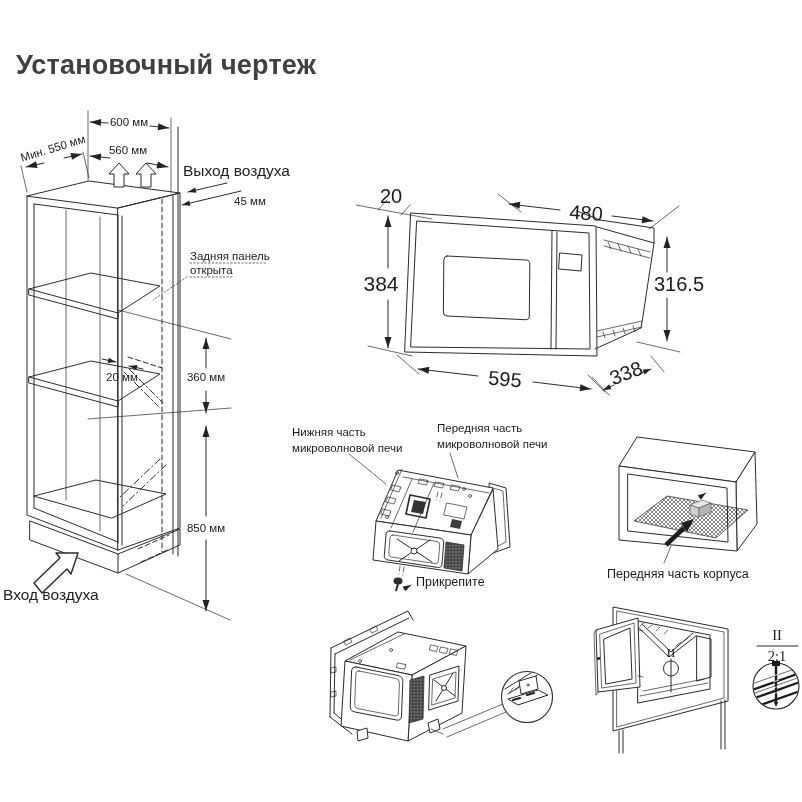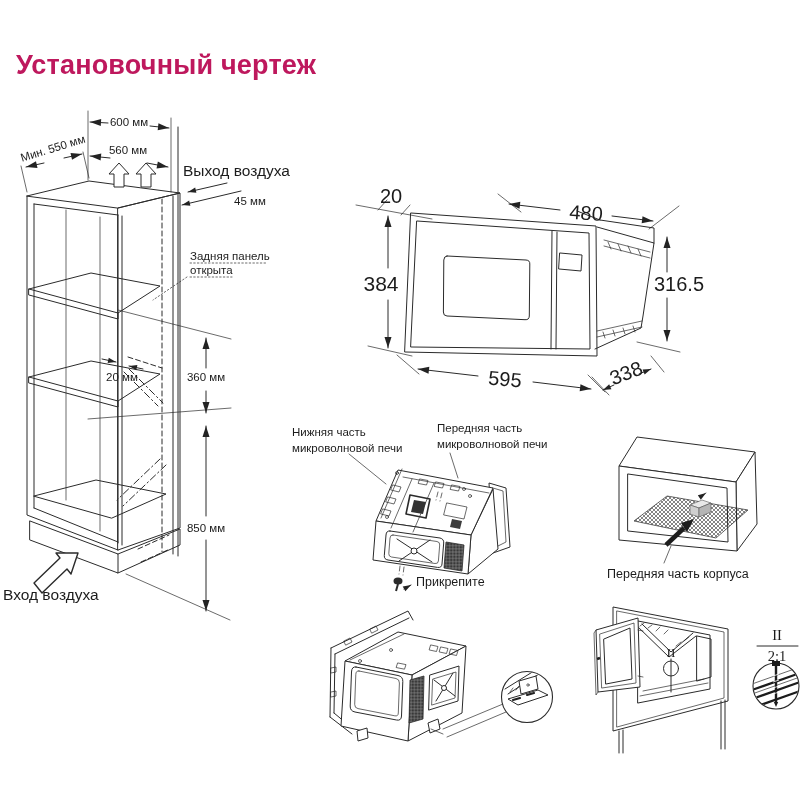--- a/index.html
+++ b/index.html
@@ -1,18 +1,18 @@
 <!DOCTYPE html>
 <html><head>
 <meta charset="utf-8">
 <style>
   html,body{margin:0;padding:0;background:#ffffff;}
   .page{position:relative;width:802px;height:802px;background:#ffffff;overflow:hidden;
         font-family:"Liberation Sans",sans-serif;}
-  .title{position:absolute;left:16px;top:50px;font-size:27px;font-weight:bold;color:#be185d;
+  .title{position:absolute;left:16px;top:50px;font-size:27px;font-weight:bold;color:#404040;
          letter-spacing:0.2px;}
   svg{position:absolute;left:0;top:0;}
   svg text{font-family:"Liberation Sans",sans-serif;fill:#1c1c1c;}
   .t11{font-size:11.5px;} .t12{font-size:12.5px;} .t15{font-size:15.5px;}
   .t20{font-size:20px;} .t21{font-size:21px;}
   .ser{font-family:"Liberation Serif",serif;font-size:14.5px;}
   .ser2{font-family:"Liberation Serif",serif;font-size:13.5px;}
   .ln{stroke:#2b2b2b;fill:none;stroke-width:1;stroke-linecap:round;stroke-linejoin:round;}
   .lt{stroke:#2b2b2b;fill:none;stroke-width:0.7;stroke-linecap:round;stroke-linejoin:round;}
   .wf{stroke:#2b2b2b;fill:#ffffff;stroke-width:1;stroke-linejoin:round;}

